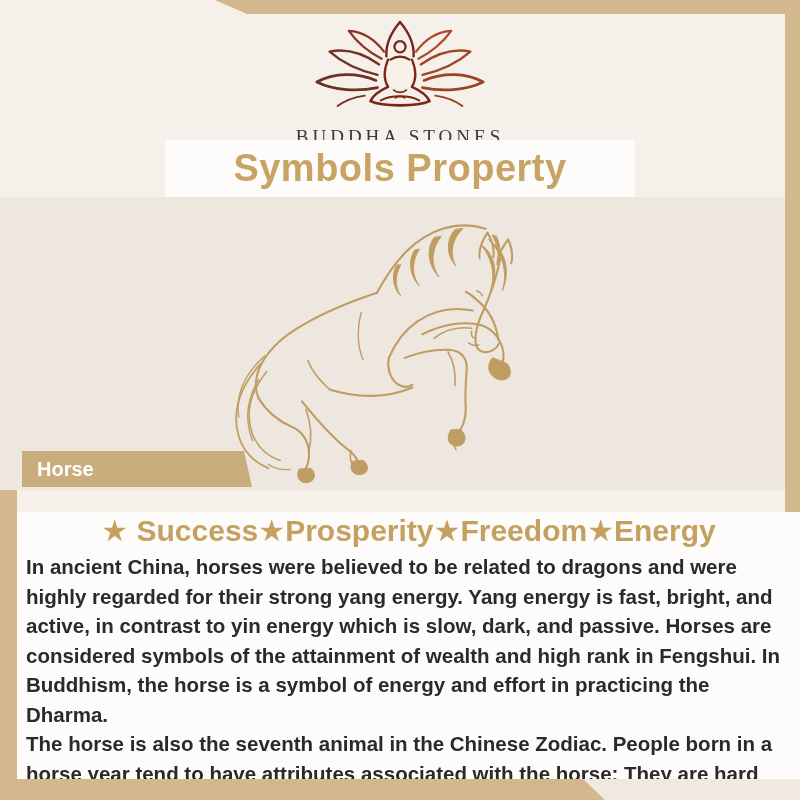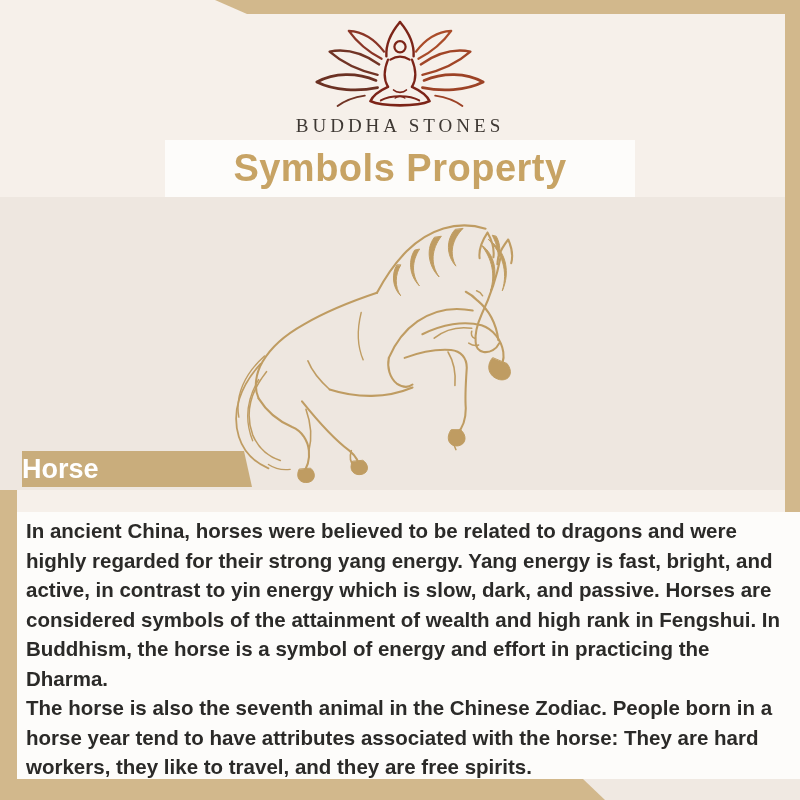--- a/index.html
+++ b/index.html
@@ -16,36 +16,36 @@
     clip-path:polygon(0 0,100% 0,100% 100%,0 calc(100% - 26px));}
   .strip-left{top:205px;bottom:0;left:0;width:17px;
     clip-path:polygon(0 0,100% 34px,100% 100%,0 100%);}
   .strip-bottom{bottom:0;left:0;width:605px;height:21px;
     clip-path:polygon(0 0,583px 0,100% 100%,0 100%);z-index:6;}
   .bottom-right-fill{position:absolute;bottom:0;left:560px;right:0;height:21px;
     background:#f0e9e2;z-index:5;}
   
   .header{position:absolute;top:18px;left:0;right:0;text-align:center;z-index:3;}
   .logo-svg{display:block;margin:0 auto;}
-  .brand-name{margin-top:1px;font-family:"Liberation Serif", serif;
+  .brand-name{margin-top:12px;font-family:"Liberation Serif", serif;
     font-size:19px;letter-spacing:4px;color:#3e3833;}
   
   .title-band{position:absolute;top:140px;left:165px;width:470px;height:57px;
     background:#fdfcfa;z-index:3;display:flex;align-items:center;justify-content:center;}
   .title-band h1{margin:8px;font-size:38px;font-weight:bold;color:#c7a364;letter-spacing:.5px;}
   
   .mid-area{position:absolute;top:197px;left:0;width:785px;height:293px;
     background:#eee7e0;z-index:1;}
   .horse-wrap{position:absolute;top:202px;left:208px;width:336px;height:296px;z-index:2;}
   
   .zodiac-banner{position:absolute;top:451px;left:22px;width:230px;height:36px;
     background:#c9ad7c;z-index:4;
     clip-path:polygon(0 0,222px 0,230px 100%,0 100%);
     display:flex;align-items:center;}
-  .zodiac-banner .label{font-size:27px;font-weight:bold;color:#ffffff;}
+  .zodiac-banner .label{padding-left:15px;font-size:20px;font-weight:bold;color:#ffffff;}
   
   .text-panel{position:absolute;top:512px;left:17px;right:0;bottom:20px;
     background:#fdfcfa;z-index:2;}
   .attributes-line{margin:1px 0 2px 0;text-align:center;
     font-size:30px;font-weight:bold;color:#c4a161;
     font-family:"Liberation Sans","DejaVu Sans",sans-serif;}
   .description{margin:4px 10px 0 9px;
     font-size:20.5px;font-weight:bold;color:#2b2a28;
     line-height:29.5px;white-space:pre-line;}
 </style>
@@ -143,20 +143,21 @@
       <path d="M247,235 C244,240 243,246 246,251" stroke-width="1.6"></path>
       <path d="M241,231 C235,239 239,249 249,247 C257,245 257,236 251,231 Z" fill="#bf9c62" stroke-width="1"></path>
     </svg>
   </div>
 
   <div class="zodiac-banner">
     <span class="label">Horse</span>
   </div>
 
   <div class="text-panel">
+    <div class="attributes-line">★ Success★Prosperity★Freedom★Energy</div>
     <div class="description">In ancient China, horses were believed to be related to dragons and were
 highly regarded for their strong yang energy. Yang energy is fast, bright, and
 active, in contrast to yin energy which is slow, dark, and passive. Horses are
 considered symbols of the attainment of wealth and high rank in Fengshui. In
 Buddhism, the horse is a symbol of energy and effort in practicing the Dharma.
 The horse is also the seventh animal in the Chinese Zodiac. People born in a
 horse year tend to have attributes associated with the horse: They are hard
 workers, they like to travel, and they are free spirits.</div>
   </div>
 

